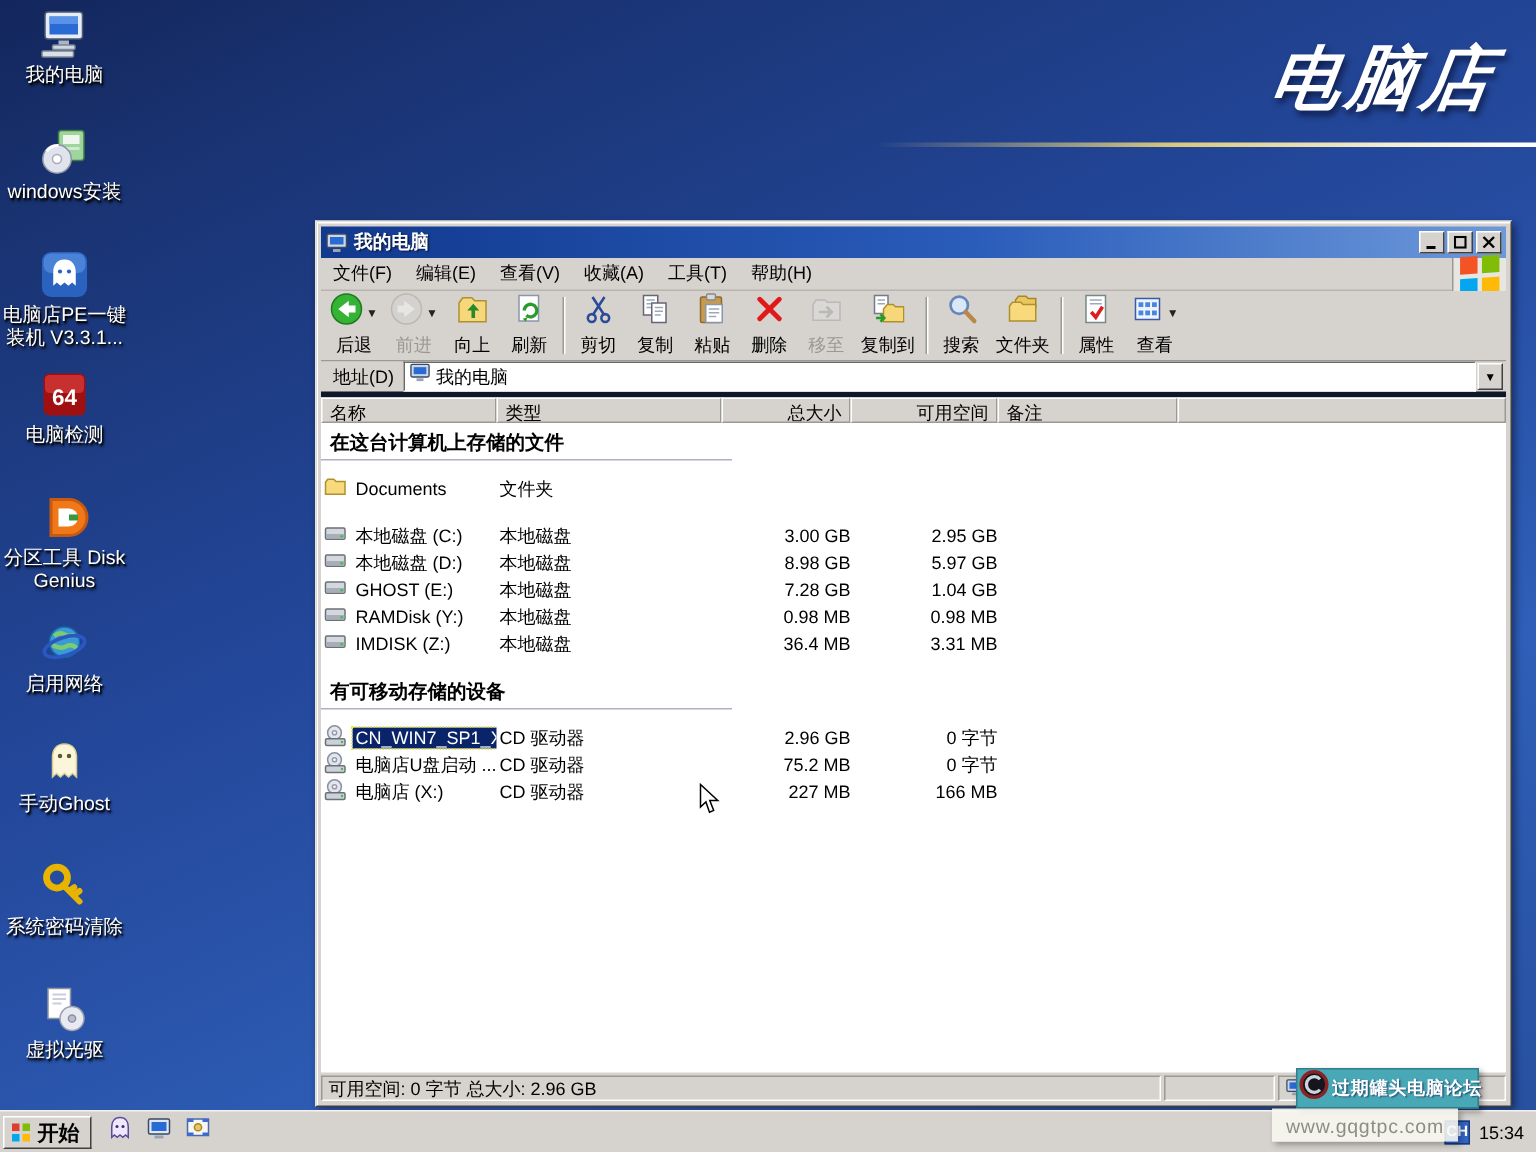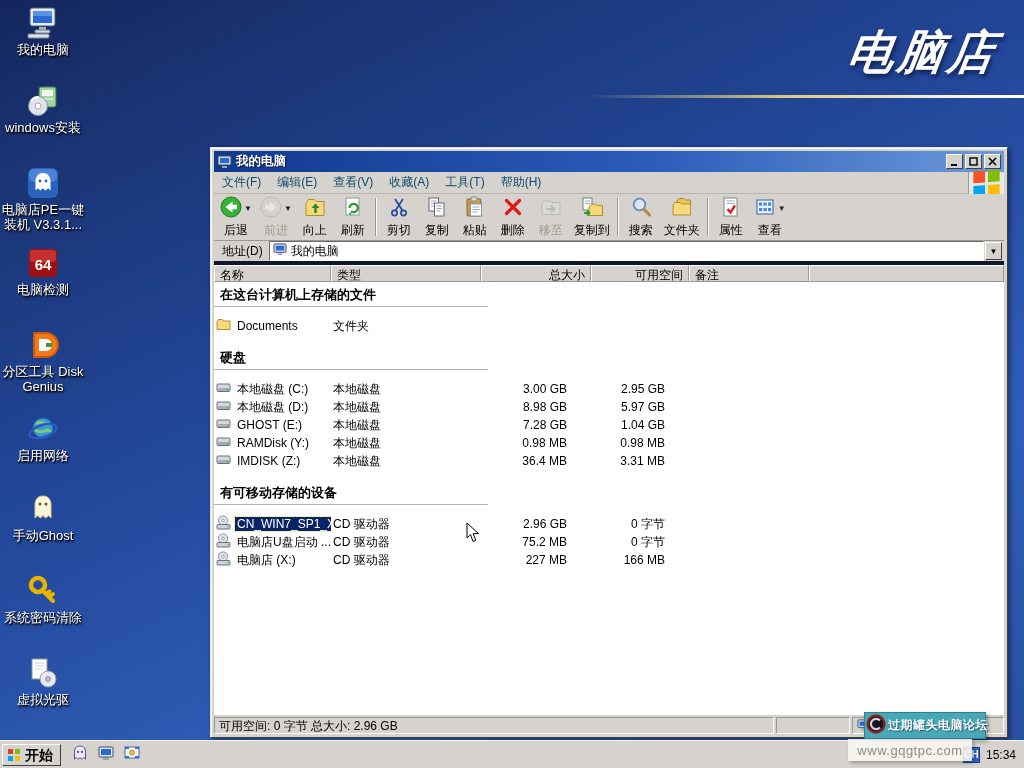--- a/index.html
+++ b/index.html
@@ -38,21 +38,21 @@
   .titlebar .t-text { color:#fff; font-weight:bold; font-size:12.5px; flex:1;
     text-shadow:1px 1px 1px rgba(0,0,0,.6); }
   .tbtn { width:17px; height:15px; margin-left:2px; background:#d6d3ce;
     border-top:1px solid #fff; border-left:1px solid #fff;
     border-right:1px solid #404040; border-bottom:1px solid #404040;
     display:flex; align-items:center; justify-content:center; }
   .tbtn svg { width:9px; height:9px; }
 
   .menubar { height:22px; display:flex; align-items:center; background:#d6d3ce;
     border-bottom:1px solid #b8b5b0; }
-  .menu-item { font-size:12px; padding:3px 8px; color:#0c4a6e; }
+  .menu-item { font-size:12px; padding:3px 8px; color:#000000; }
   .menu-flag { margin-left:auto; width:36px; height:22px; display:flex; align-items:center;
     justify-content:center; border-left:1px solid #9a9a94; background:#e8e6e0; }
 
   .toolbar { height:47px; display:flex; align-items:center; background:#d6d3ce;
     border-bottom:1px solid #9a9a94; padding:1px 2px; }
   .tb-btn { display:flex; flex-direction:column; align-items:center; padding:2px 4px 1px; min-width:38px; }
   .tb-top { display:flex; align-items:center; height:24px; }
   .tb-top svg { width:22px; height:22px; }
   .tb-dd { font-size:8px; margin-left:2px; color:#222; }
   .tb-lbl { font-size:12px; color:#000; margin-top:1px; white-space:nowrap; }
@@ -429,21 +429,21 @@
             <rect x="5" y="11" width="5" height="2" fill="#9aa4b2"></rect>
           </svg></span>
       <span class="addr-text">我的电脑</span>
     </div>
     <div class="addr-drop">▼</div>
   </div>
 
   <div class="colhdr" id="col-hdr">
       <div class="colcell" style="width: 117px;">名称</div>
       <div class="colcell" style="width: 150px;">类型</div>
-      <div class="colcell r" style="width: 110px;">总大小</div>
+      <div class="colcell r" style="width: 86px;">总大小</div>
       <div class="colcell r" style="width: 98px;">可用空间</div>
       <div class="colcell" style="width: 120px;">备注</div>
       <div class="colfill"></div>
     </div>
 
   <div class="listarea" id="list-area">
       <div class="group">
         <div class="group-title">在这台计算机上存储的文件</div>
         <div class="lrow">
           <span class="cell-name">
@@ -452,21 +452,20 @@
               </svg></span>
             <span class="name-text">Documents</span>
           </span>
           <span class="cell-type">文件夹</span>
           <span class="cell-size"></span>
           <span class="cell-free"></span>
           <span class="cell-remark"></span>
         </div>
       </div>
       <div class="group">
-        <div class="group-title">硬盘</div>
         <div class="lrow">
           <span class="cell-name">
             <span><svg viewBox="0 0 15 15">
                 <rect x="1" y="4" width="13" height="7.5" rx="1" fill="#d4d8de" stroke="#6a7078"></rect>
                 <rect x="1.5" y="8" width="12" height="3" fill="#a8aeb8"></rect>
                 <circle cx="11.8" cy="9.5" r=".9" fill="#3ac43a"></circle>
               </svg></span>
             <span class="name-text">本地磁盘 (C:)</span>
           </span>
           <span class="cell-type">本地磁盘</span>

